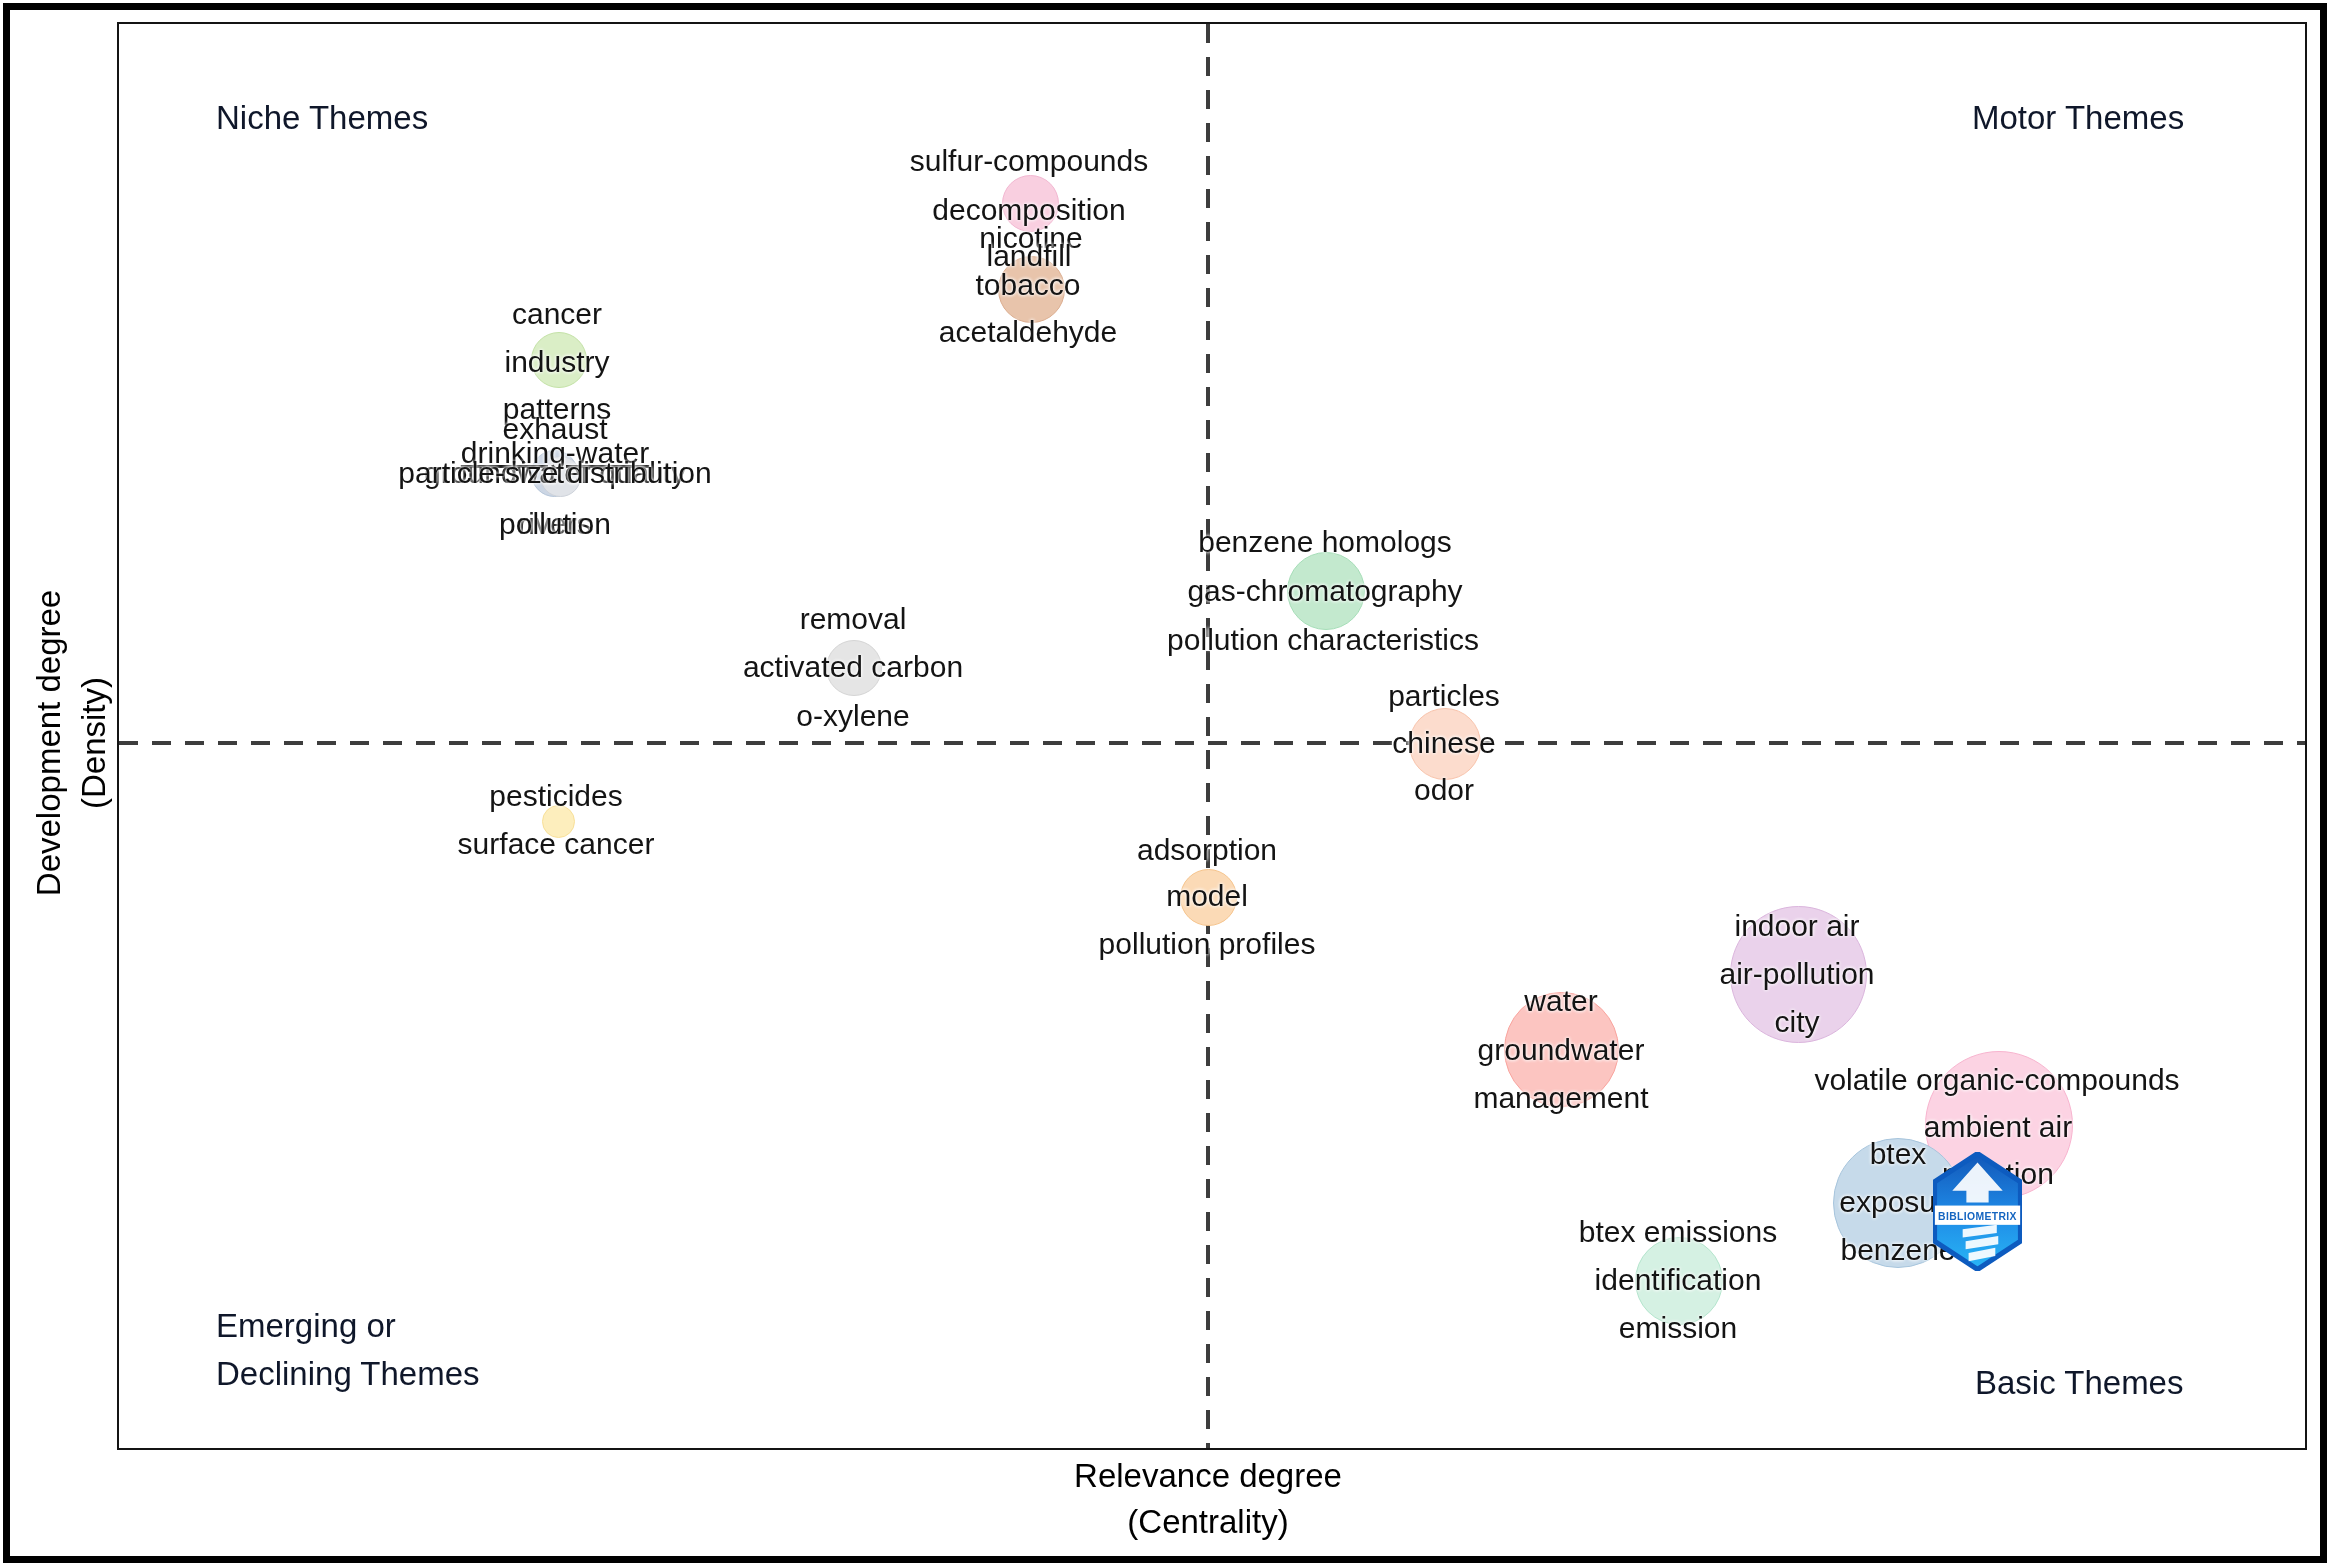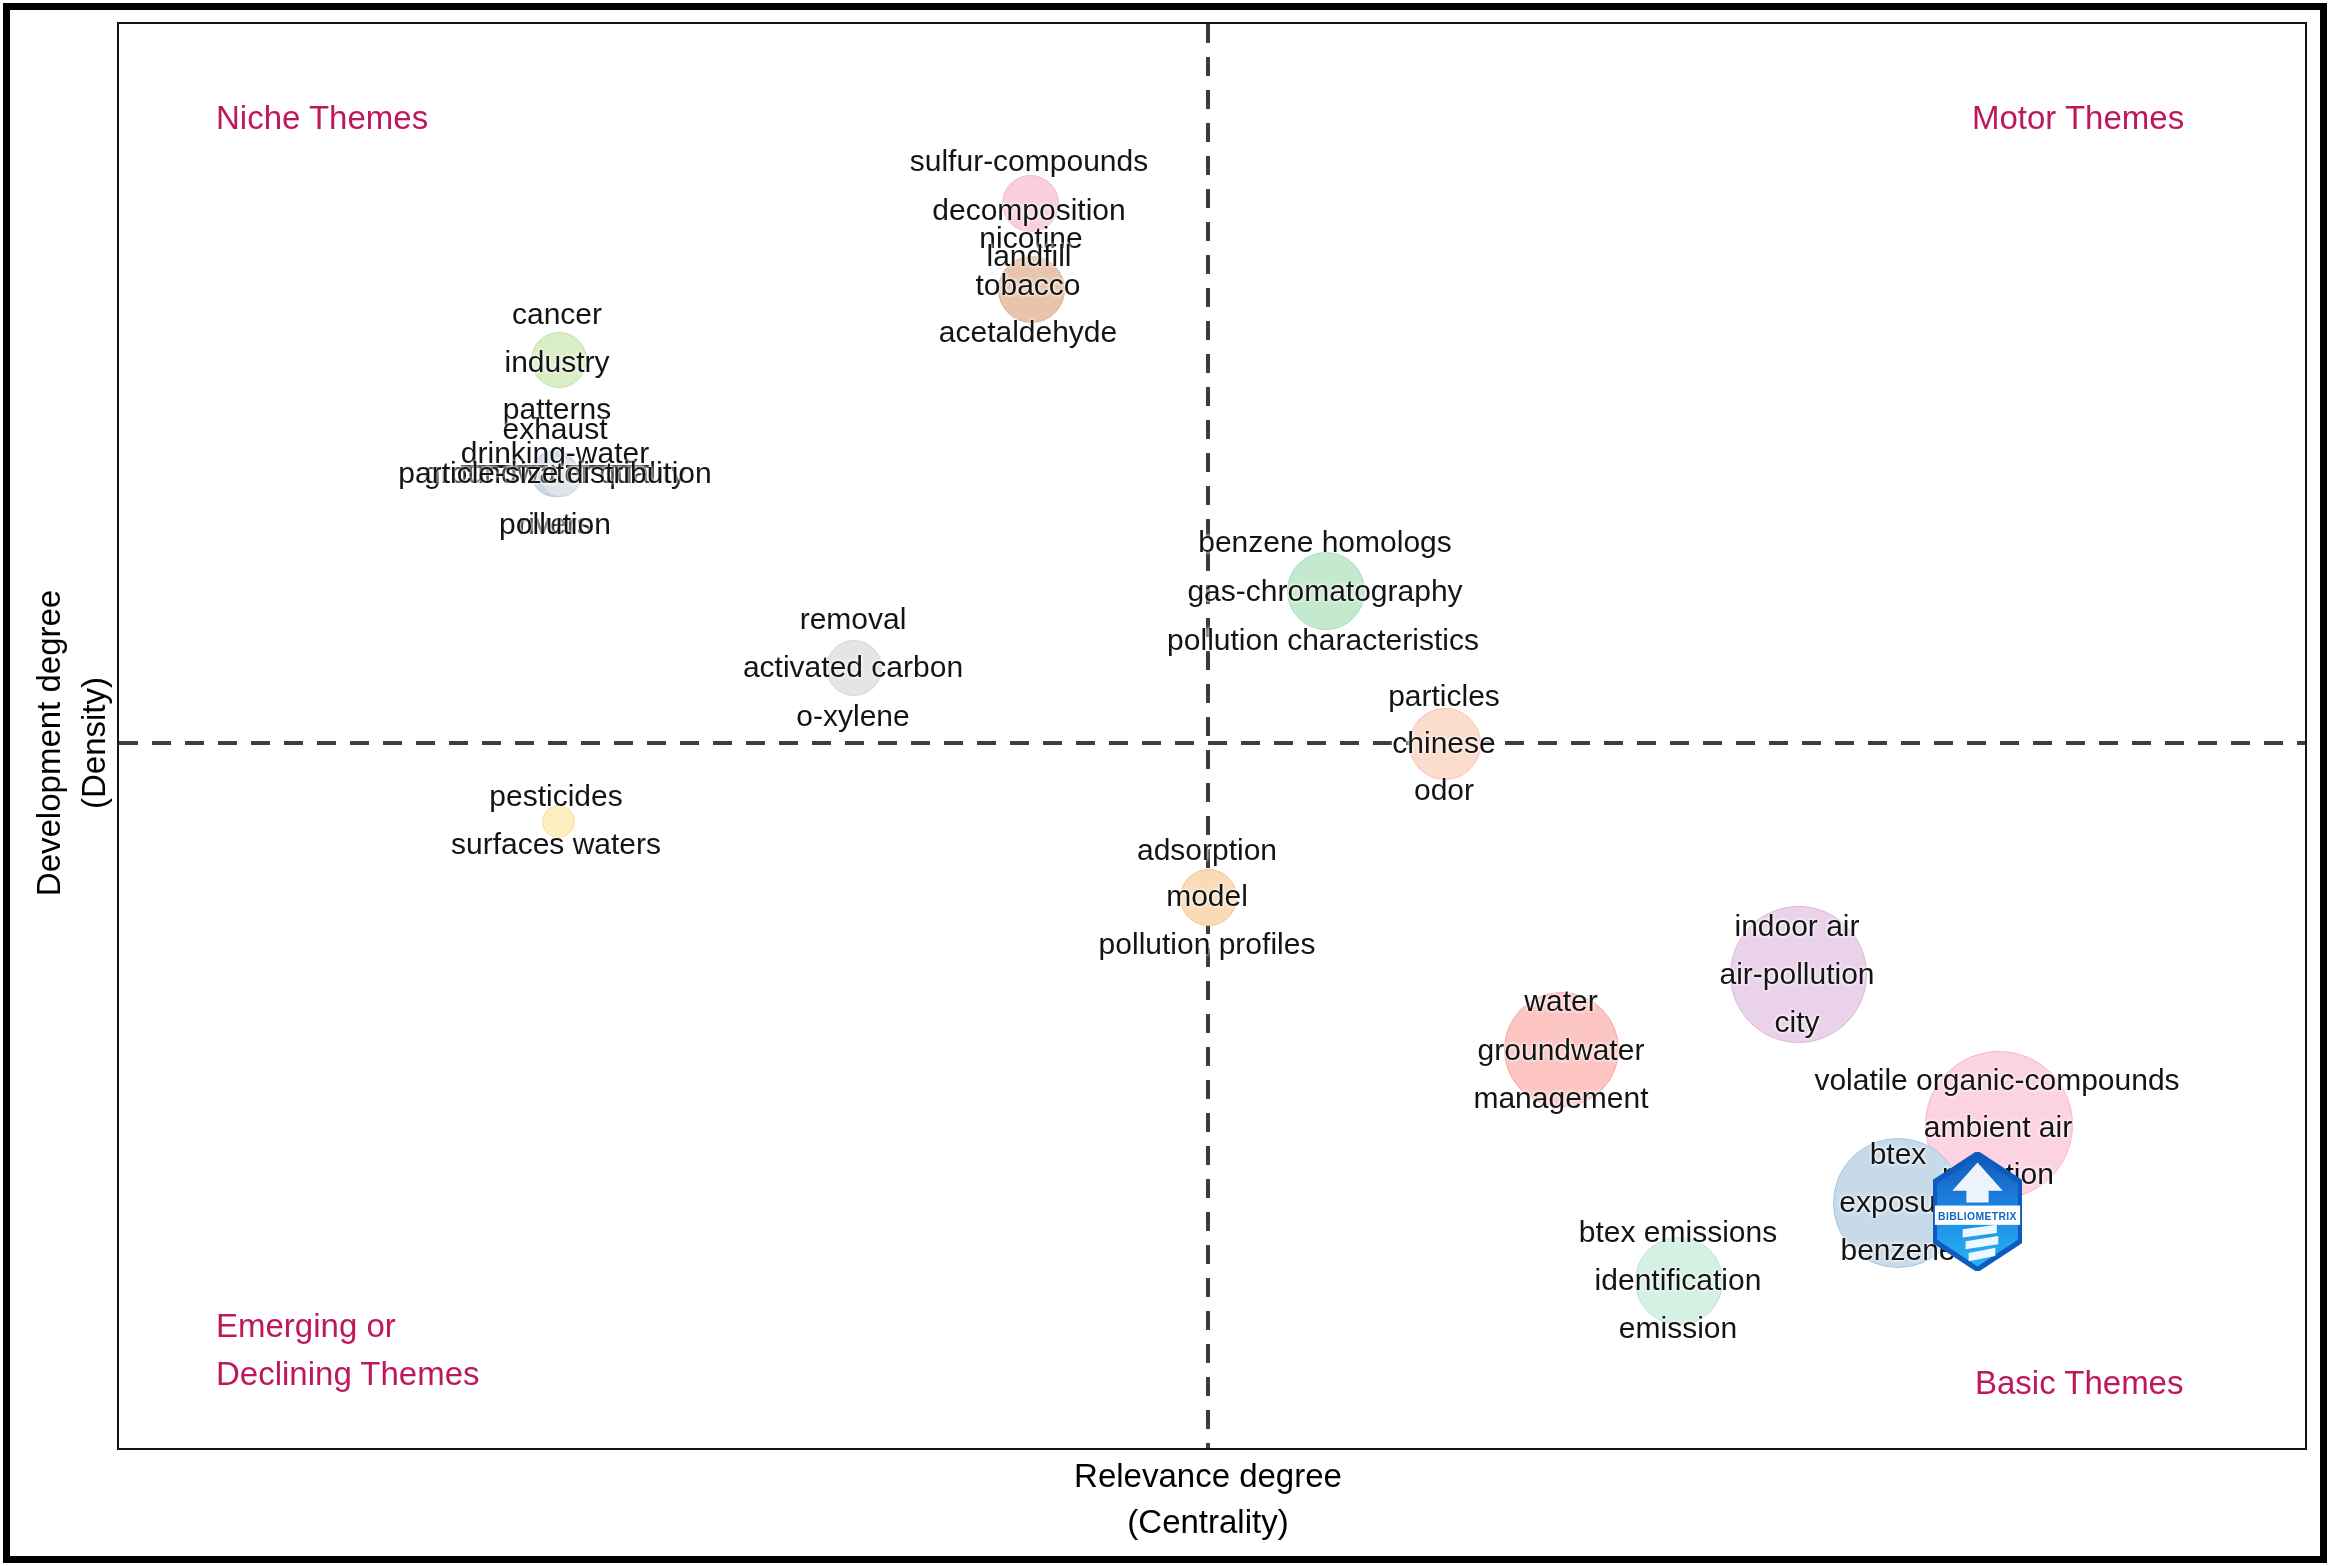--- a/index.html
+++ b/index.html
@@ -5,21 +5,21 @@
   html,body{margin:0;padding:0;background:#ffffff;overflow:hidden;}
   body{width:2330px;height:1566px;position:relative;
        font-family:"Liberation Sans","DejaVu Sans",sans-serif;color:#141414;}
   .outer-frame{position:absolute;inset:3px;border:7.4px solid #000;pointer-events:none;}
   .plot-area{position:absolute;left:117px;top:22px;width:2190px;height:1428px;
              border:2.2px solid #141414;box-sizing:border-box;overflow:hidden;}
   .vline{position:absolute;left:1087px;top:0;width:3.7px;height:100%;
          background:repeating-linear-gradient(180deg,#3d3d3d 0 19.3px,transparent 19.3px 33px);}
   .hline{position:absolute;top:717px;left:0;height:3.7px;width:100%;
          background:repeating-linear-gradient(90deg,#3d3d3d 0 19.3px,transparent 19.3px 33px);}
-  .quad-label{position:absolute;font-size:33px;color:#be185d;line-height:48px;white-space:nowrap;}
+  .quad-label{position:absolute;font-size:33px;color:#0f172a;line-height:48px;white-space:nowrap;}
   #chart-layer{position:absolute;inset:0;}
   .bubble{position:absolute;border-radius:50%;border:1.5px solid;z-index:1;}
   .clabel{position:absolute;transform:translate(-50%,-50%);font-size:30px;color:#141414;
           white-space:nowrap;z-index:2;text-shadow:0 0 3.7px #fff,0 0 3.7px #fff;}
   .x-axis-label{position:absolute;left:1208px;top:1499px;transform:translate(-50%,-50%);
                 text-align:center;font-size:33px;line-height:46px;color:#000;}
   .y-axis-label{position:absolute;left:71px;top:743px;transform:translate(-50%,-50%) rotate(-90deg);
                 text-align:center;font-size:33px;line-height:45px;color:#000;white-space:nowrap;}
   #logo{position:absolute;left:1933px;top:1152px;z-index:3;}
 </style>
@@ -96,21 +96,21 @@
     <div class="clabel" style="left: 853px; top: 619px;">removal</div>
     <div class="clabel" style="left: 853px; top: 667px;">activated carbon</div>
     <div class="clabel" style="left: 853px; top: 716px;">o-xylene</div>
     <div class="clabel" style="left: 1325px; top: 542px;">benzene homologs</div>
     <div class="clabel" style="left: 1325px; top: 591px;">gas-chromatography</div>
     <div class="clabel" style="left: 1323px; top: 640px;">pollution characteristics</div>
     <div class="clabel" style="left: 1444px; top: 696px;">particles</div>
     <div class="clabel" style="left: 1444px; top: 743px;">chinese</div>
     <div class="clabel" style="left: 1444px; top: 790px;">odor</div>
     <div class="clabel" style="left: 556px; top: 796px;">pesticides</div>
-    <div class="clabel" style="left: 556px; top: 844px;">surfaces waters</div>
+    <div class="clabel" style="left: 556px; top: 844px;">surface cancer</div>
     <div class="clabel" style="left: 1207px; top: 850px;">adsorption</div>
     <div class="clabel" style="left: 1207px; top: 896px;">model</div>
     <div class="clabel" style="left: 1207px; top: 944px;">pollution profiles</div>
     <div class="clabel" style="left: 1797px; top: 926px;">indoor air</div>
     <div class="clabel" style="left: 1797px; top: 974px;">air-pollution</div>
     <div class="clabel" style="left: 1797px; top: 1022px;">city</div>
     <div class="clabel" style="left: 1561px; top: 1001px;">water</div>
     <div class="clabel" style="left: 1561px; top: 1050px;">groundwater</div>
     <div class="clabel" style="left: 1561px; top: 1098px;">management</div>
     <div class="clabel" style="left: 1997px; top: 1080px;">volatile organic-compounds</div>

